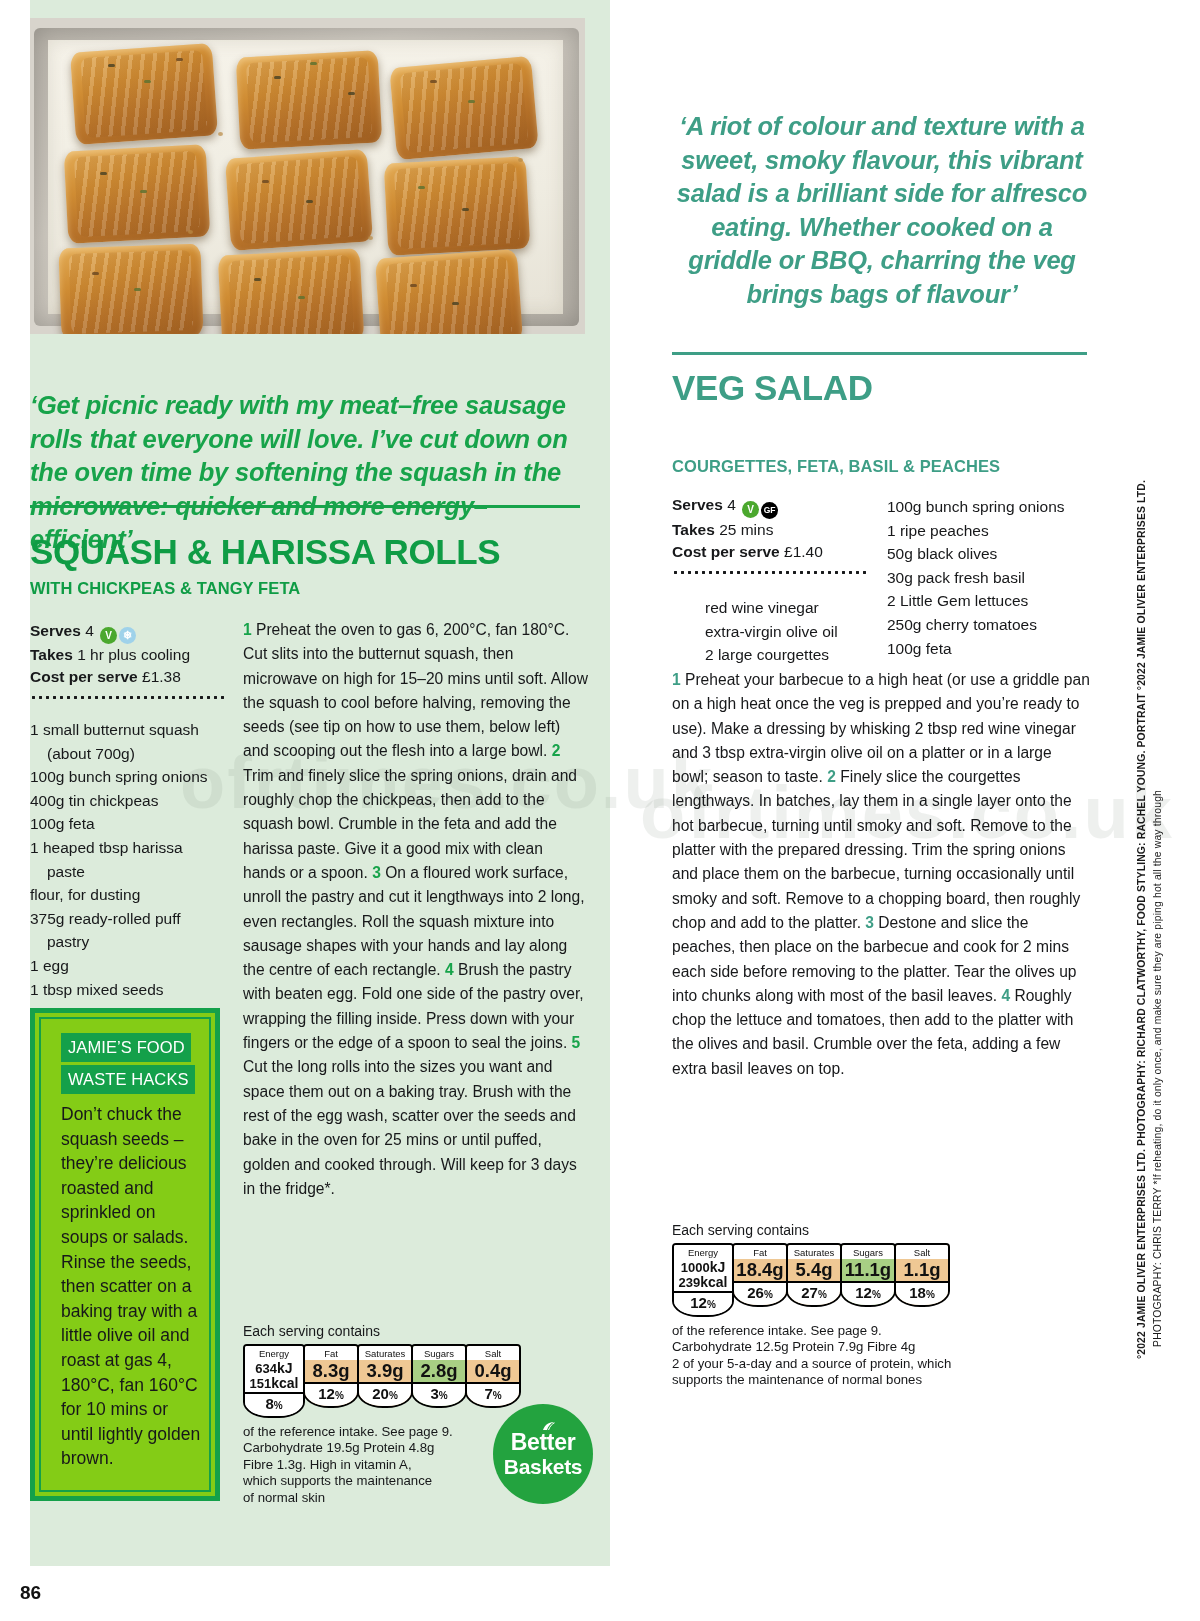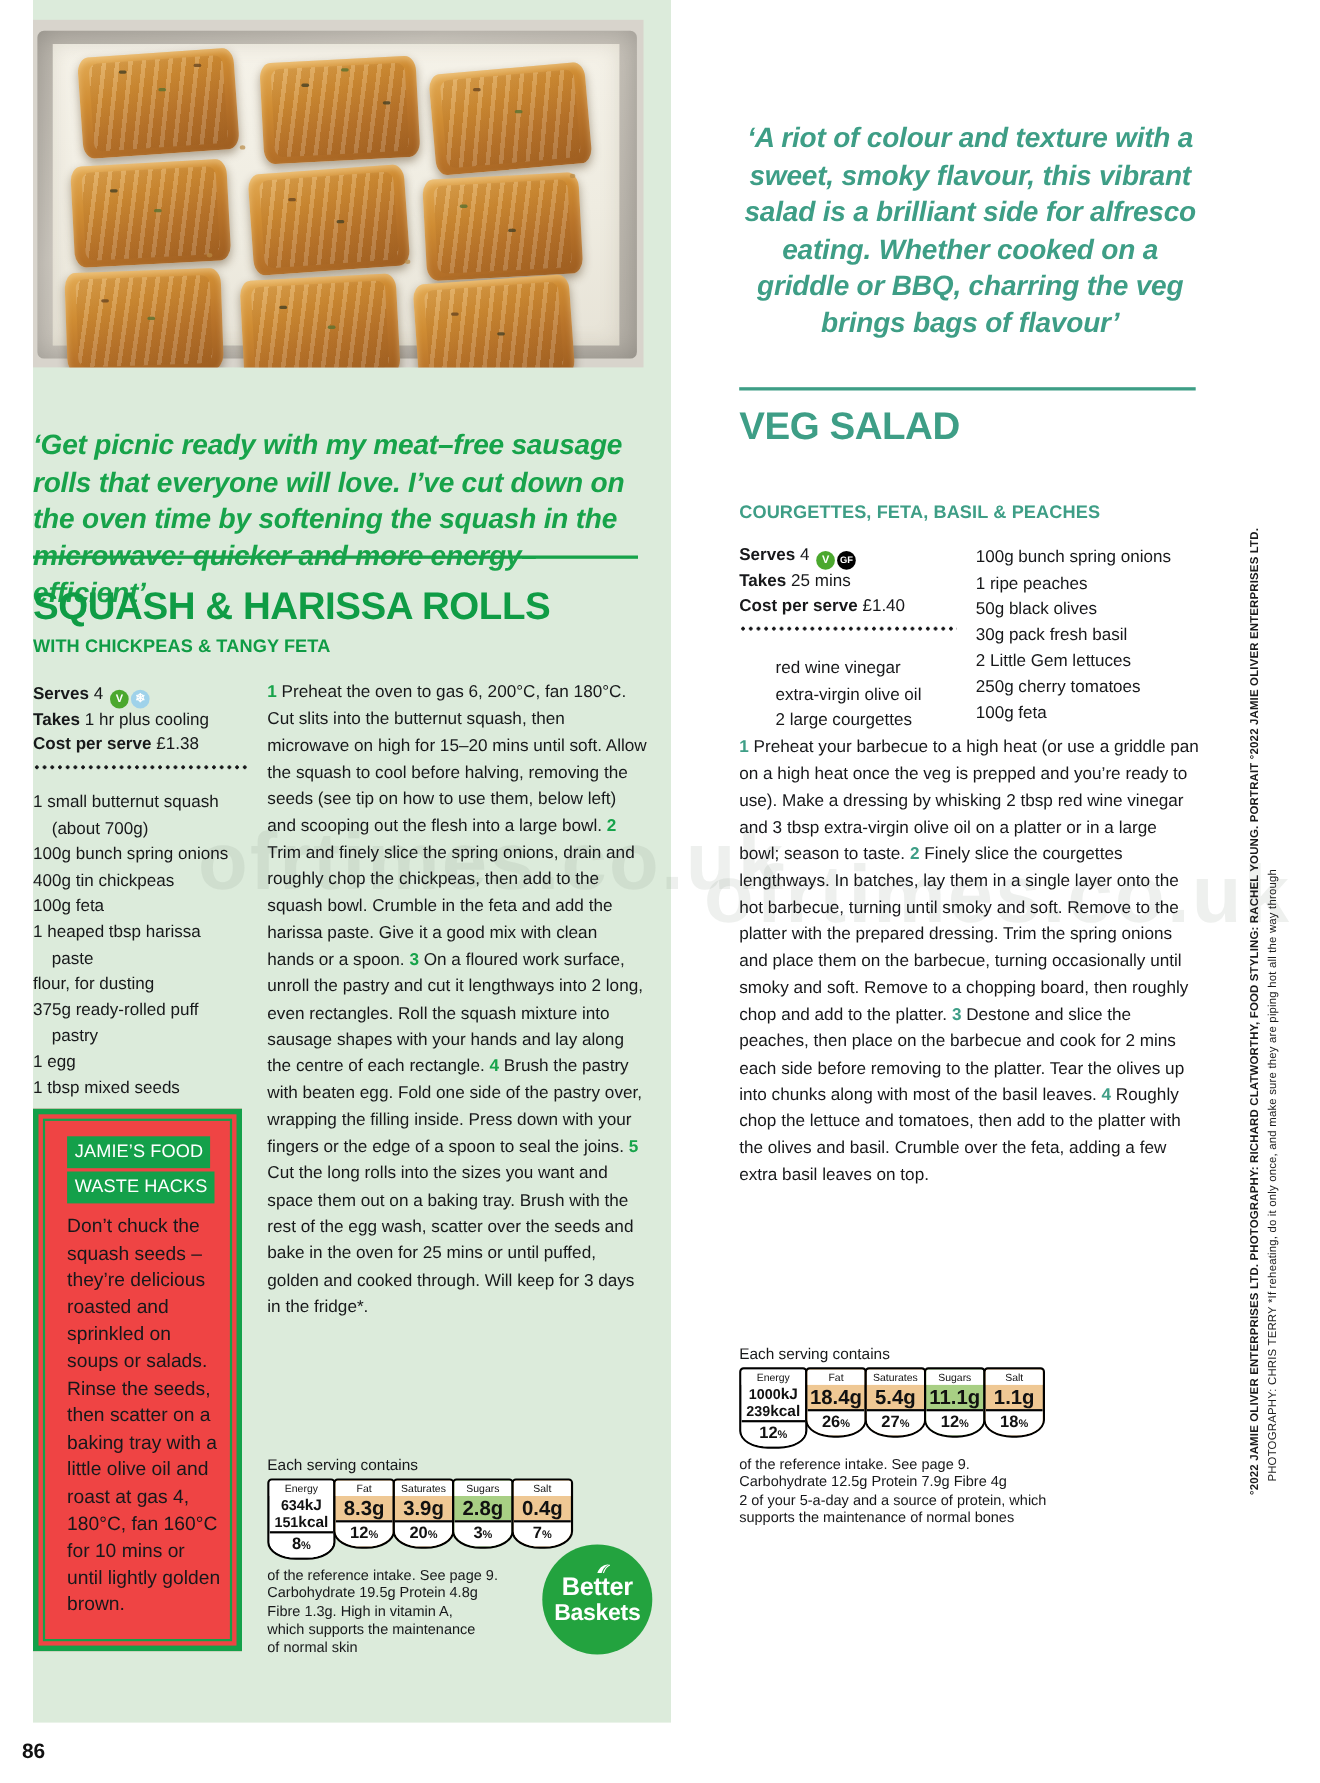--- a/index.html
+++ b/index.html
@@ -54,21 +54,21 @@
 
   .ing{font-size:15.5px;line-height:23.6px;color:#17181a;}
   .ing .ind{padding-left:17px;}
 
   .method{font-size:15.6px;line-height:24.3px;color:#17181a;text-align:left;}
   .method .n{color:#17a34a;font-weight:700;}
   .method.teal .n{color:#3e9e86;}
 
   
   #hackbox{position:absolute;left:30px;top:1008px;width:190px;height:493px;
-      border:5px solid #14a04a;background:#ef4444;box-sizing:border-box;}
+      border:5px solid #14a04a;background:#84cc16;box-sizing:border-box;}
   #hackbox .inner{position:absolute;left:4px;top:4px;right:4px;bottom:4px;border:2px solid #14a04a;}
   .hack-tag{display:inline-block;background:#14a04a;color:#ffffff;font-size:16.5px;line-height:24px;
       padding:2px 6px 3px 7px;margin:0 0 3px 0;letter-spacing:.1px;}
   .hack-body{font-size:17.5px;line-height:24.6px;color:#17181a;}
 
   
   .nut-lead{font-size:14px;color:#17181a;}
   .tl{display:flex;align-items:flex-start;}
   .tl .cell{width:56px;border:2px solid #000;border-left-width:2px;margin-right:-2px;background:#fff;
       border-radius:4px 4px 26px 26px/4px 4px 16px 16px;overflow:hidden;box-sizing:border-box;}

